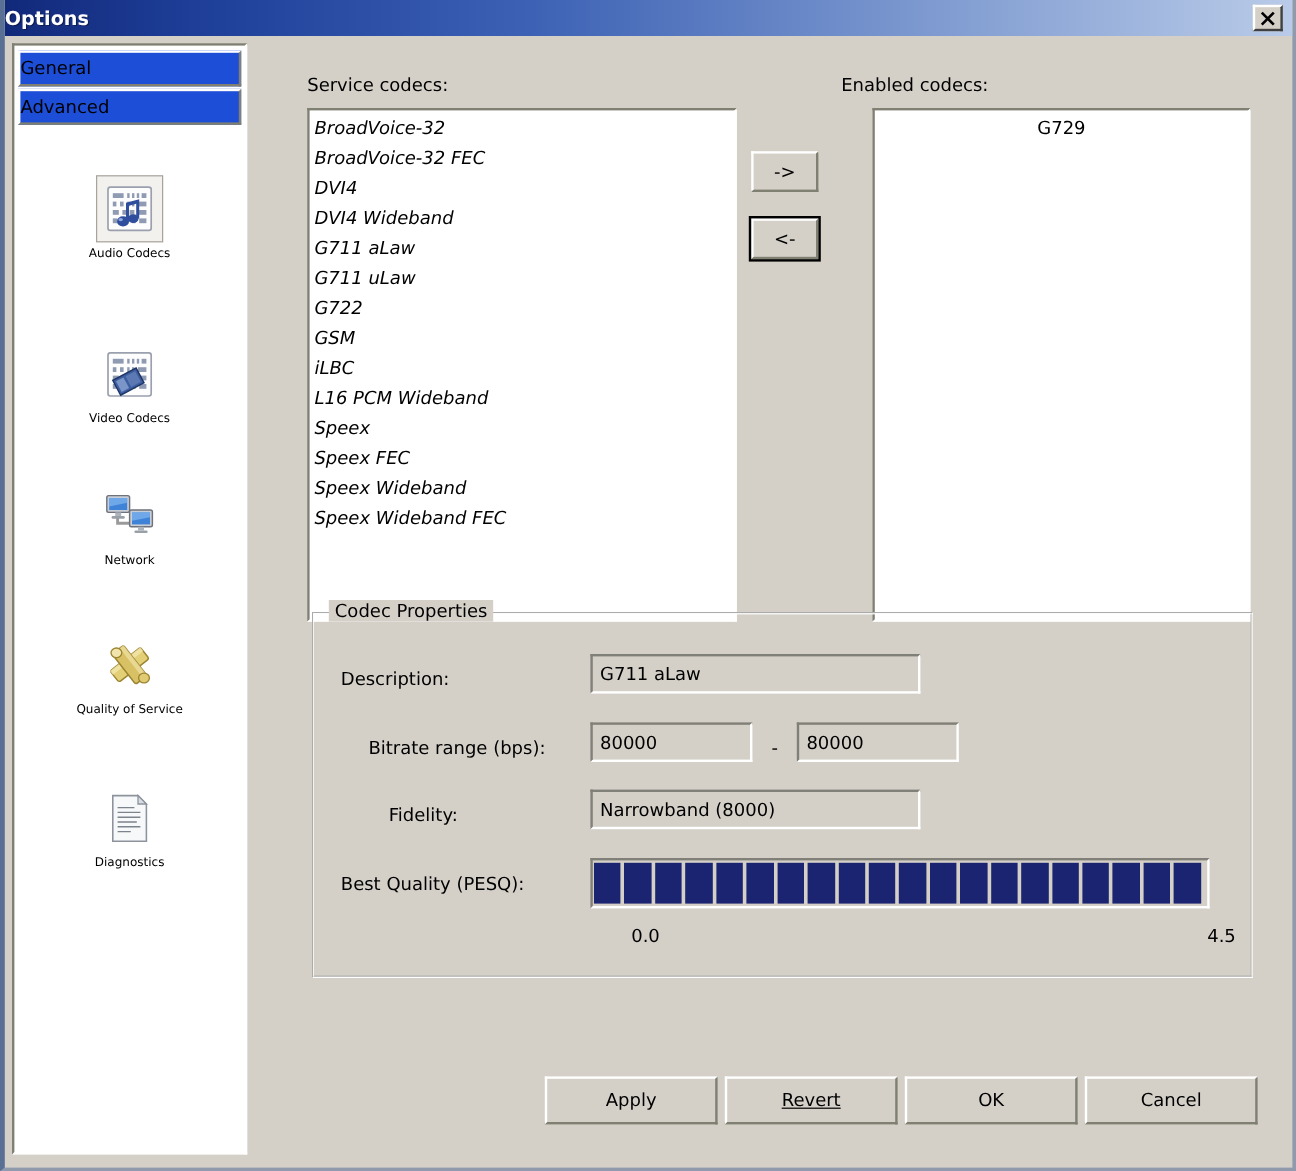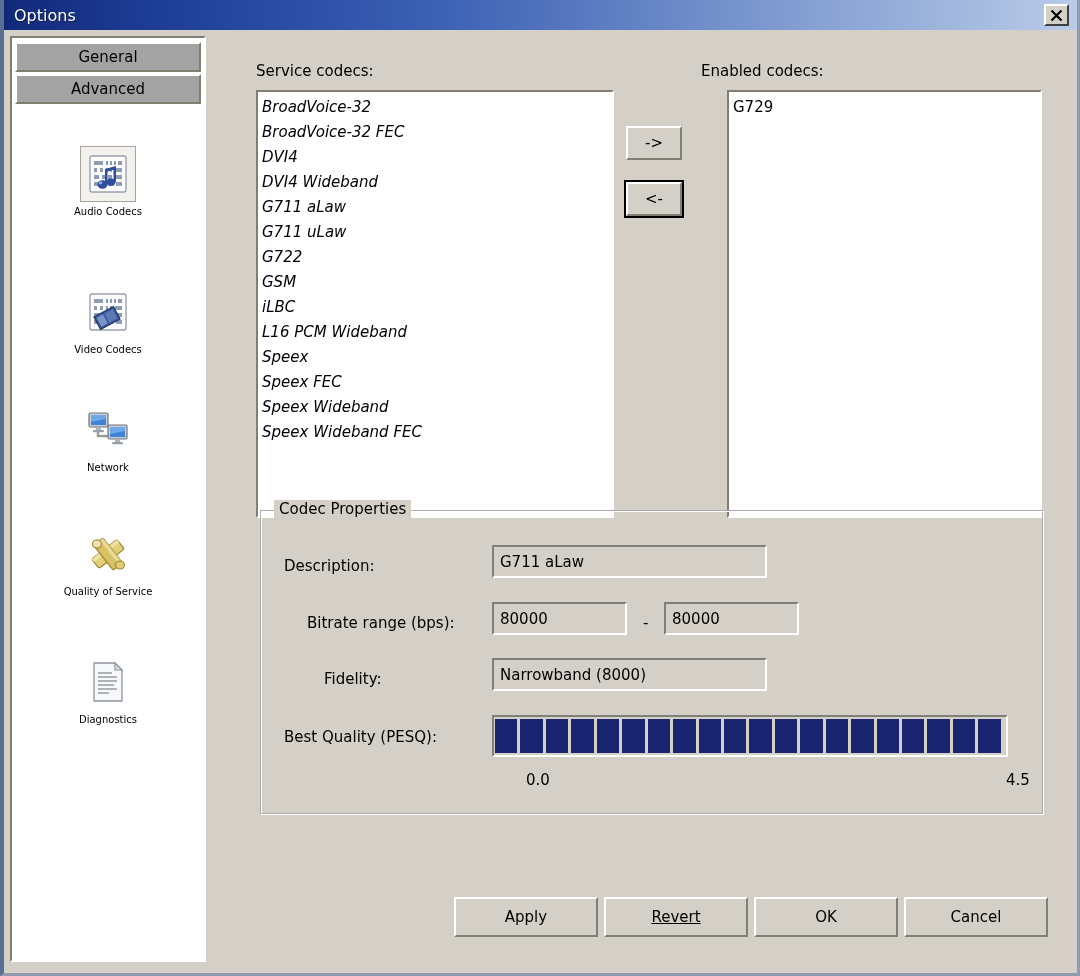--- a/index.html
+++ b/index.html
@@ -32,23 +32,22 @@
     position: absolute;
     left: 0; top: 0;
     width: 100%;
     height: 30px;
     background: linear-gradient(to right, #12297a 0%, #1d3d96 14%, #3b60b4 40%, #7e9ad0 72%, #b9cbe8 100%);
     display: flex;
     align-items: center;
   }
   #titlebar .title-text {
     color: #ffffff;
-    font-weight: normal;
+    font-weight: bold;
     font-size: 16px;
-    margin-left: 10px;
     letter-spacing: 0px;
     text-shadow: 1px 1px 0 rgba(0,0,0,0.35);
   }
   #close-btn {
     position: absolute;
     right: 8px;
     top: 4px;
     width: 25px;
     height: 22px;
     background: #d4d0c8;
@@ -79,29 +78,29 @@
     border-right: 2px solid #ffffff;
     border-bottom: 2px solid #ffffff;
     box-sizing: border-box;
     overflow: hidden;
   }
   .tab-button {
     position: absolute;
     left: 3px;
     width: 186px;
     height: 30px;
-    background: #a3a3a3;
+    background: #1d4ed8;
     border-top: 2px solid #ffffff;
     border-left: 2px solid #ffffff;
     border-right: 2px solid #7f7f72;
     border-bottom: 2px solid #7f7f72;
     box-sizing: border-box;
     display: flex;
     align-items: center;
-    justify-content: center;
+    justify-content: flex-start;
     font-size: 15px;
     cursor: pointer;
   }
   #tab-general { top: 4px; }
   #tab-advanced { top: 36px; }
 
   .side-icon-item {
     position: absolute;
     left: 3px;
     width: 186px;
@@ -443,21 +442,21 @@
         <div class="row">iLBC</div>
         <div class="row">L16 PCM Wideband</div>
         <div class="row">Speex</div>
         <div class="row">Speex FEC</div>
         <div class="row">Speex Wideband</div>
         <div class="row">Speex Wideband FEC</div>
       </div>
 
     <div class="list-caption" style="left:487px; top:26px;">Enabled codecs:</div>
 
-    <div class="listbox" id="enabled-list" style="left:513px; top:54px; width:315px; height:428px;">
+    <div class="listbox" id="enabled-list" style="left:513px; top:54px; width:315px; height:428px;text-align:center;">
         <div class="row">G729</div>
       </div>
 
     <div class="xfer-btn" style="left:412px; top:90px;">
       <span>-&gt;</span>
     </div>
     <div class="xfer-btn focused" style="left:412px; top:146px;">
       <span>&lt;-</span>
     </div>
 

